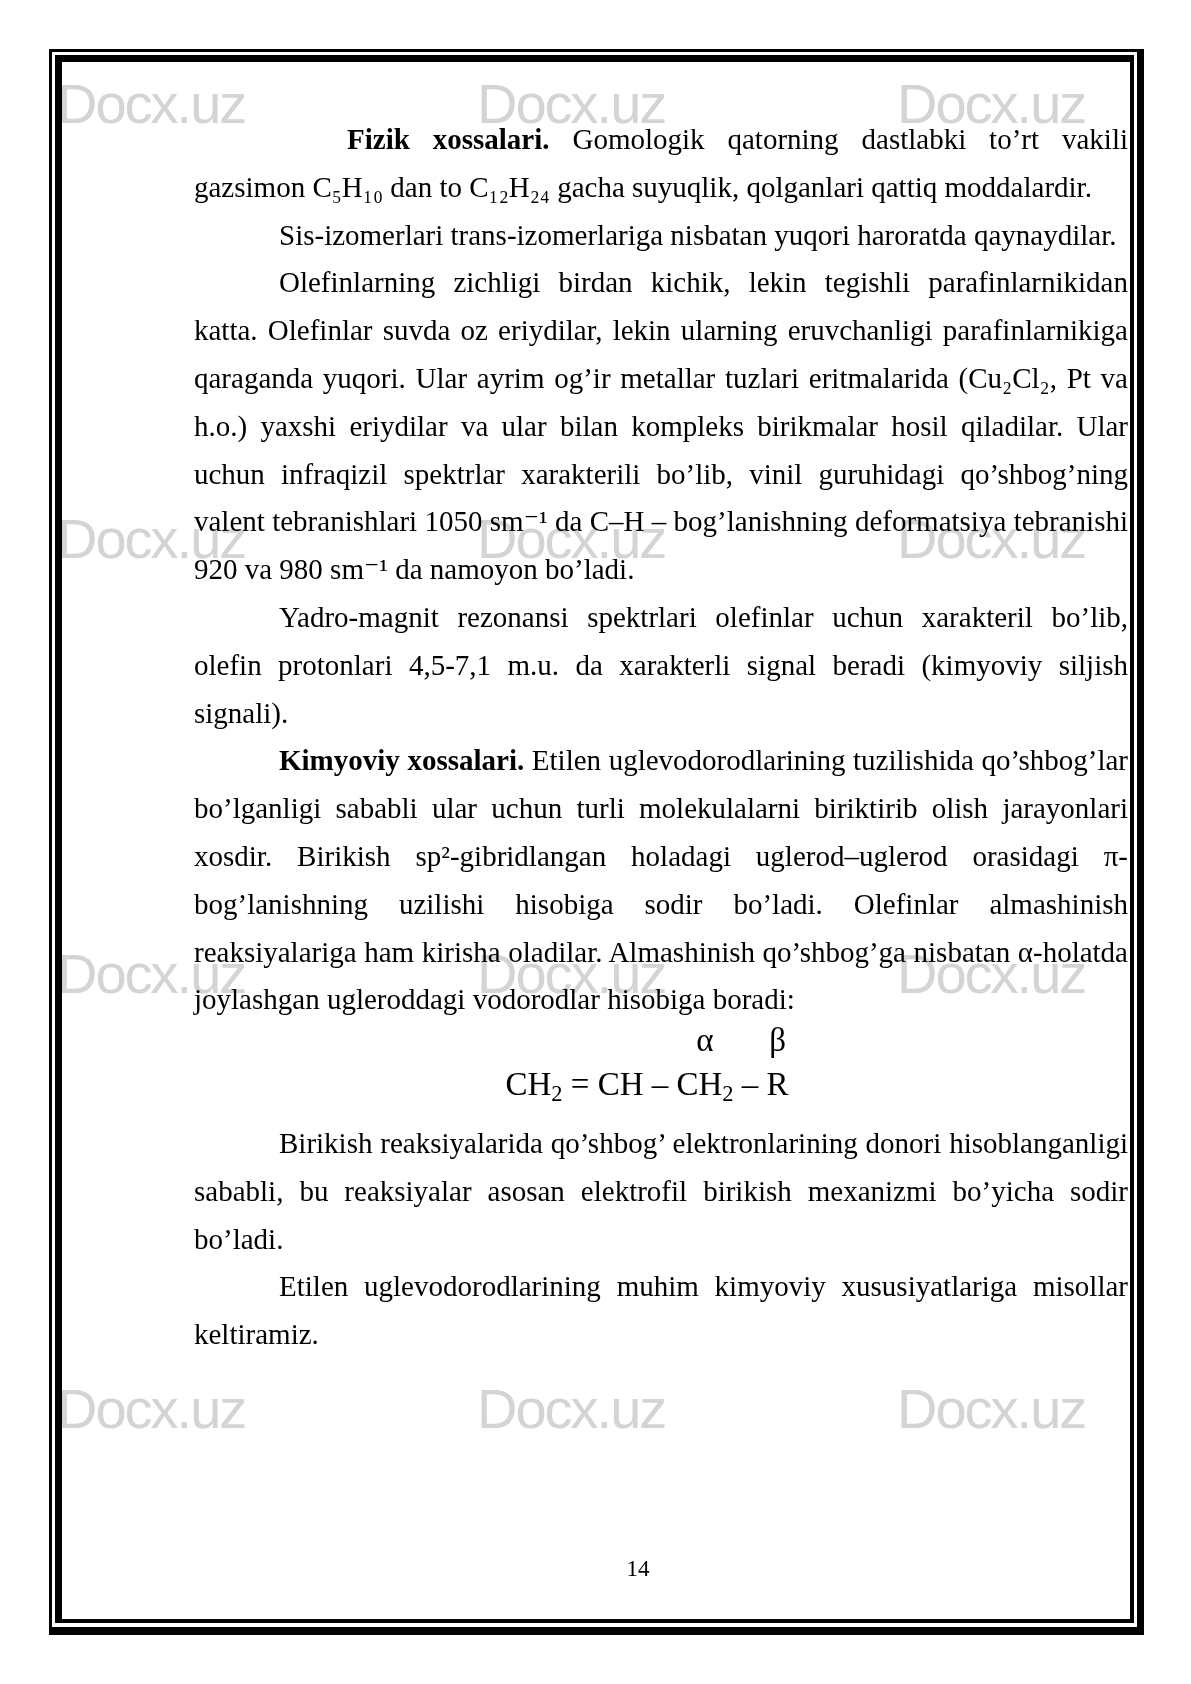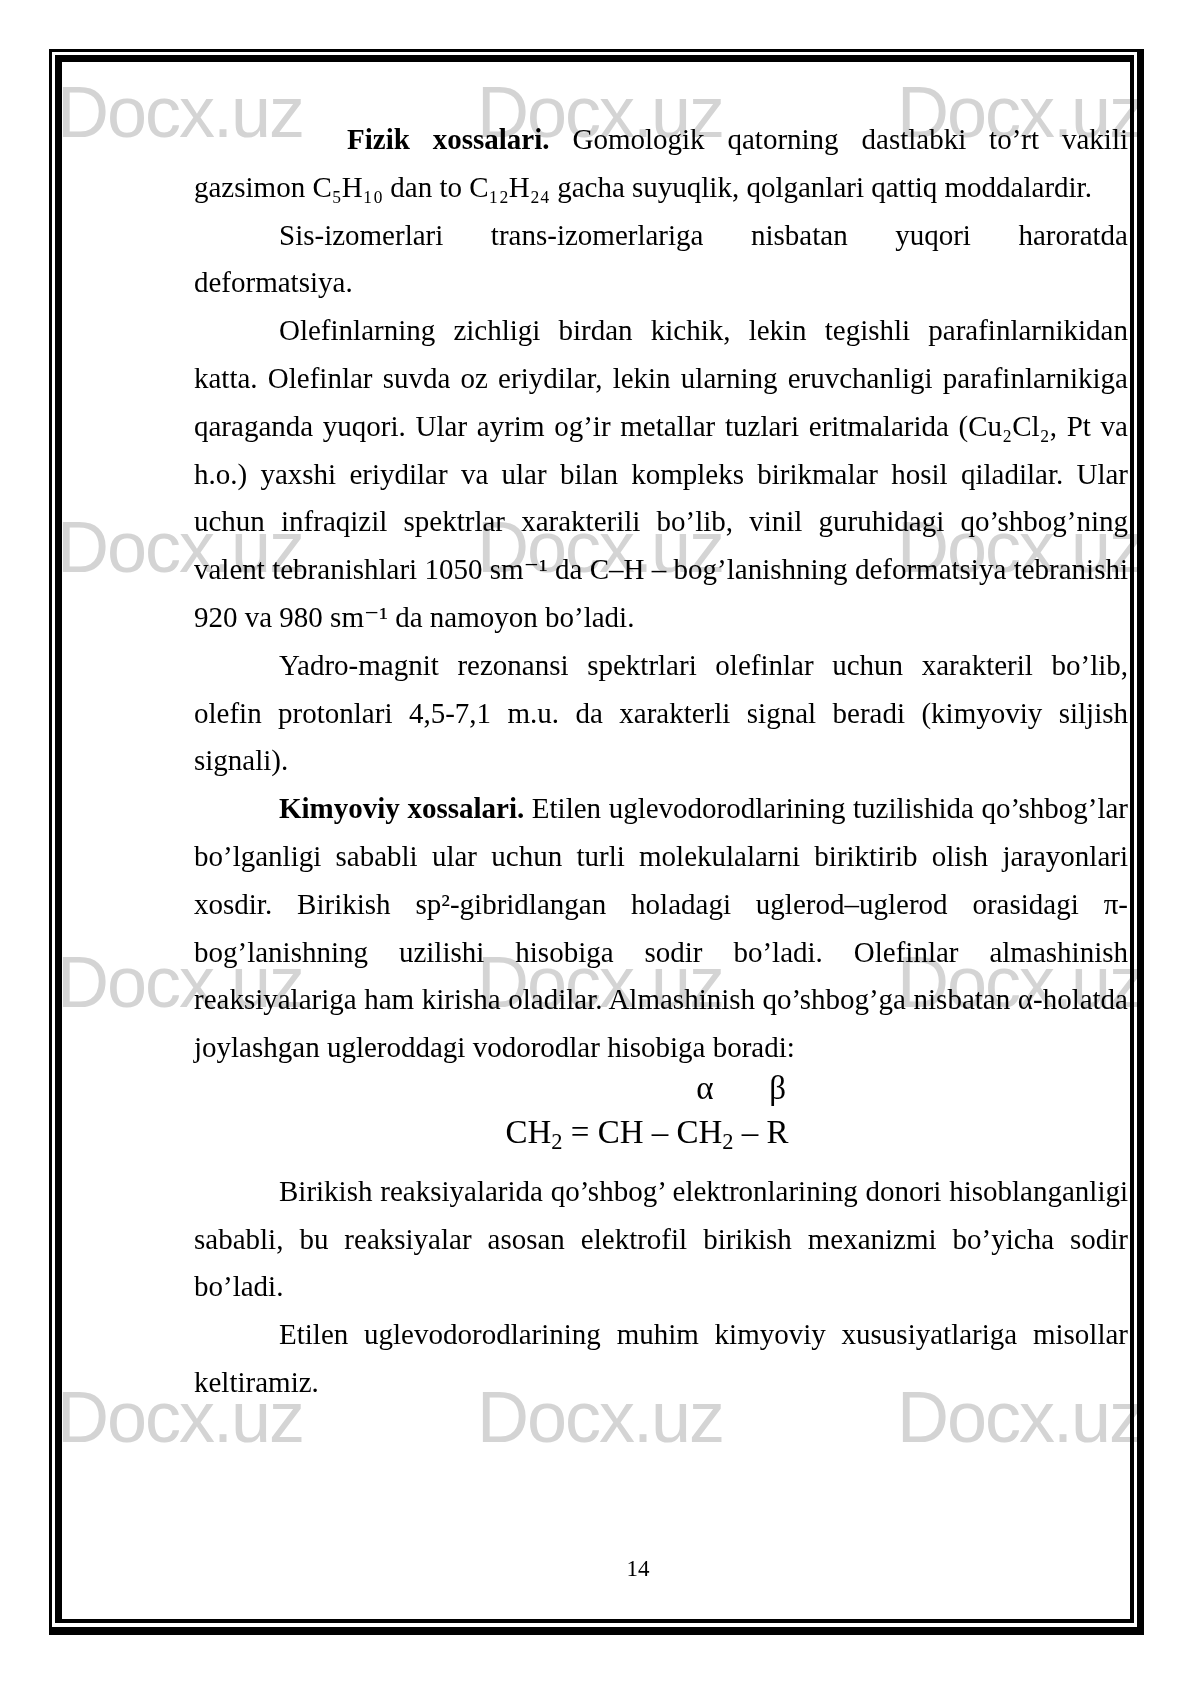--- a/index.html
+++ b/index.html
@@ -22,21 +22,21 @@
   }
   .frame-inner{
     position:absolute;left:3px;top:3px;right:3px;bottom:4px;
     border-style:solid;border-color:#000;
     border-width:7px 4px 4px 7px;
   }
   
   .wm{
     position:absolute;
     font-family:"Liberation Sans","DejaVu Sans",sans-serif;
-    font-size:72px;line-height:1;letter-spacing:-2px;
+    font-size:56px;line-height:1;letter-spacing:-2px;
     color:#d4d4d4;
     white-space:nowrap;
     z-index:1;
     user-select:none;
   }
   
   .textblock{
     position:absolute;left:171px;top:116px;width:934px;
     font-size:29px;line-height:47.8px;
     text-align:justify;
@@ -96,21 +96,21 @@
 
   <div class="frame-outer">
     <div class="frame-inner"></div>
   </div>
 
   <div class="textblock">
 
     <p class="big-indent"><b>Fizik xossalari.</b><span> Gomologik qatorning dastlabki to’rt vakili gazsimon C₅H₁₀ dan to C₁₂H₂₄ gacha suyuqlik, qolganlari qattiq moddalardir.</span></p>
 
 
-    <p>Sis-izomerlari trans-izomerlariga nisbatan yuqori haroratda deformatsiya.</p>
+    <p>Sis-izomerlari trans-izomerlariga nisbatan yuqori haroratda qaynaydilar.</p>
 
     <p>Olefinlarning zichligi birdan kichik, lekin tegishli parafinlarnikidan katta. Olefinlar suvda oz eriydilar, lekin ularning eruvchanligi parafinlarnikiga qaraganda yuqori. Ular ayrim og’ir metallar tuzlari eritmalarida (Cu₂Cl₂, Pt va h.o.) yaxshi eriydilar va ular bilan kompleks birikmalar hosil qiladilar. Ular uchun infraqizil spektrlar xarakterili bo’lib, vinil guruhidagi qo’shbog’ning valent tebranishlari 1050 sm⁻¹ da C–H – bog’lanishning deformatsiya tebranishi 920 va 980 sm⁻¹ da namoyon bo’ladi.</p>
 
 
     <p>Yadro-magnit rezonansi spektrlari olefinlar uchun xarakteril bo’lib, olefin protonlari 4,5-7,1 m.u. da xarakterli signal beradi (kimyoviy siljish signali).</p>
 
     <p><b>Kimyoviy xossalari.</b><span> Etilen uglevodorodlarining tuzilishida qo’shbog’lar bo’lganligi sababli ular uchun turli molekulalarni biriktirib olish jarayonlari xosdir. Birikish sp²-gibridlangan holadagi uglerod–uglerod orasidagi π-bog’lanishning uzilishi hisobiga sodir bo’ladi. Olefinlar almashinish reaksiyalariga ham kirisha oladilar. Almashinish qo’shbog’ga nisbatan α-holatda joylashgan ugleroddagi vodorodlar hisobiga boradi:</span></p>
 
     <div class="formula">
       <span class="formula-line"><span>CH</span><sub>2</sub><span> = CH – </span><span class="g"><span class="over">α</span><span>CH</span><sub>2</sub></span><span> – </span><span class="g"><span class="over">β</span><span>R</span></span></span>

